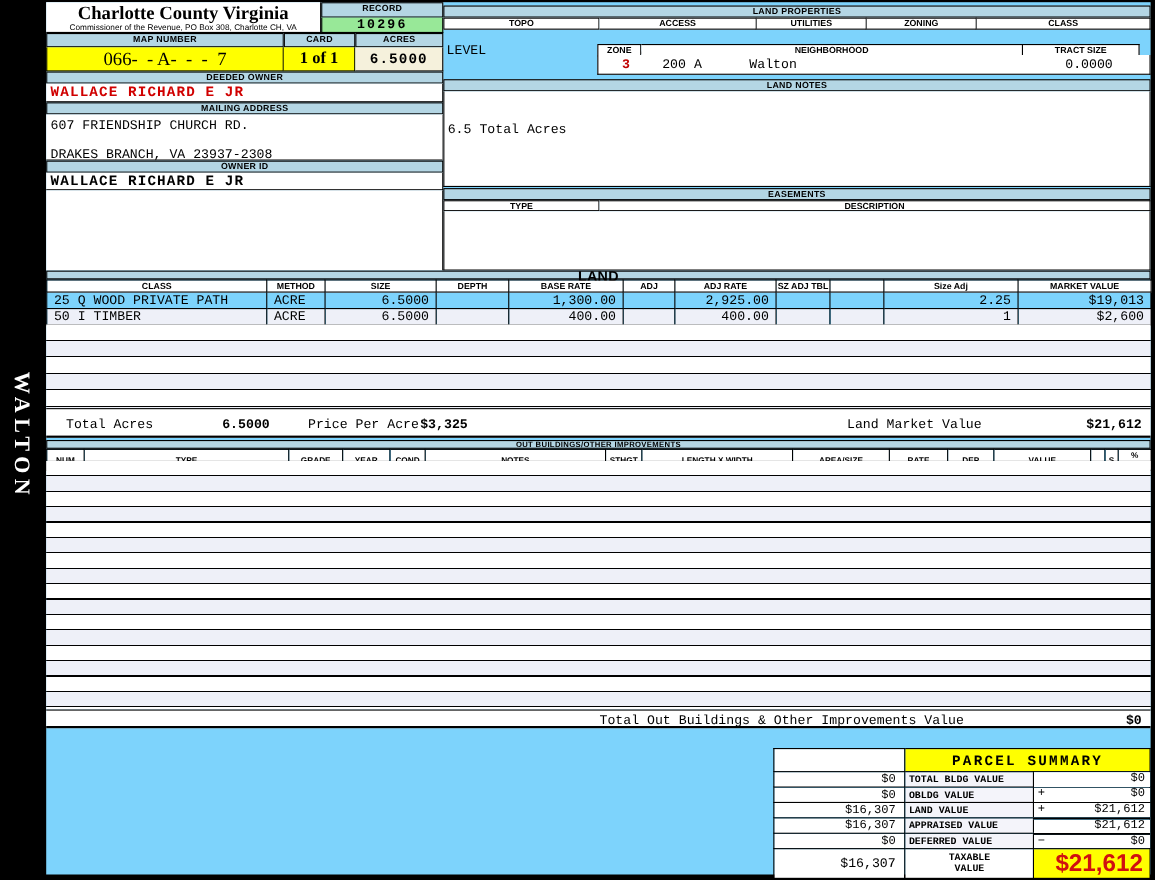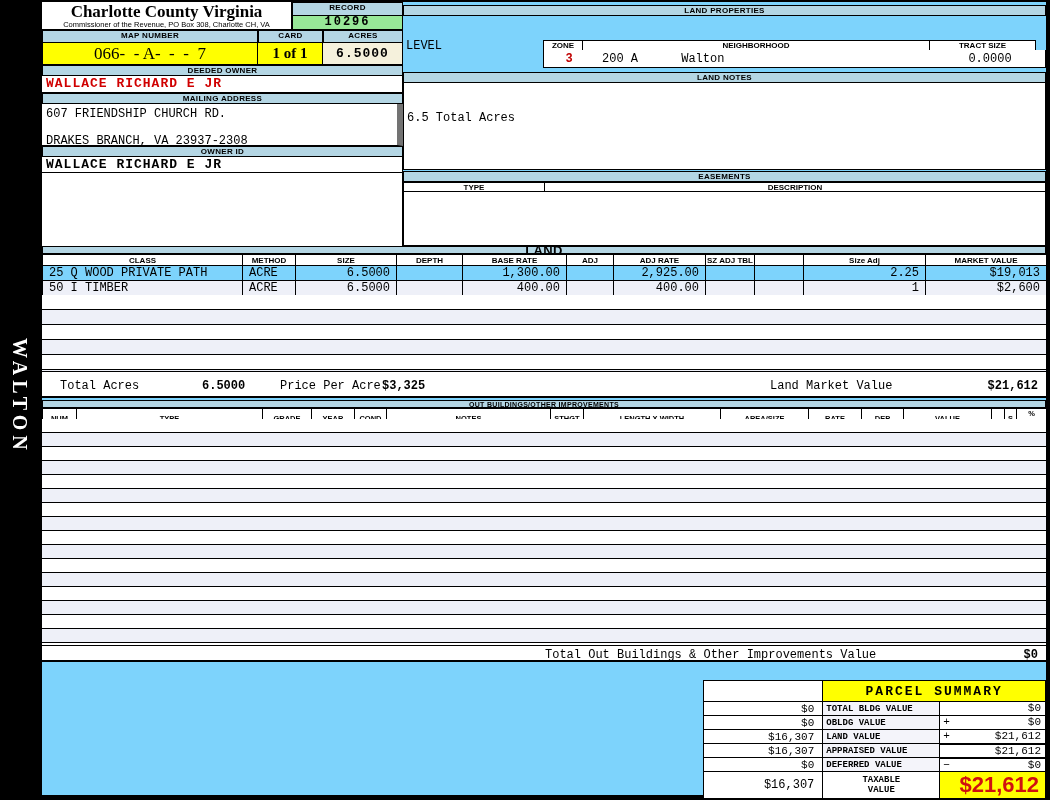--- a/index.html
+++ b/index.html
@@ -23,21 +23,21 @@
   #record-value { left:0; top:14px; width:111px; height:14px; background:#98e898; border:1px solid #000; border-top:none; font:bold 12px "Liberation Mono",monospace; text-align:center; line-height:13px; letter-spacing:2px; }
   .lbl-map { left:0; top:28px; width:216px; height:13px; }
   .lbl-card { left:216px; top:28px; width:65px; height:13px; }
   .lbl-acres { left:281px; top:28px; width:80px; height:13px; }
   .val-map { left:0; top:41px; width:216px; height:22px; background:#ffff00; border:1px solid #000; border-top:none; font:17px "Liberation Serif",serif; text-align:center; line-height:21px; }
   .val-card { left:216px; top:41px; width:65px; height:22px; background:#ffff00; border:1px solid #000; border-top:none; border-left:none; font:bold 15px "Liberation Serif",serif; text-align:center; line-height:21px; }
   .val-acres { left:281px; top:41px; width:80px; height:22px; background:#f5f1dc; border:1px solid #000; border-top:none; border-left:none; font:bold 13px "Liberation Mono",monospace; text-align:center; line-height:21px; letter-spacing:1px; }
   .bar-deeded { left:0; top:63px; width:361px; height:11px; }
   .owner-name { left:0; top:74px; width:361px; height:17px; background:#fff; border-right:1px solid #000; border-bottom:1px solid #000; color:#d00000; font:bold 13px "Liberation Mono",monospace; line-height:16px; padding-left:4px; letter-spacing:1px; }
   .bar-mailing { left:0; top:91px; width:361px; height:11px; }
-  .mail-box { left:0; top:102px; width:361px; height:42px; background:#fff; border-right:6px solid #737373; border-bottom:1px solid #000; font:12px "Liberation Mono",monospace; padding-left:4px; }
+  .mail-box { left:0; top:102px; width:361px; height:42px; background:#fff; border-right:1px solid #737373; border-bottom:1px solid #000; font:12px "Liberation Mono",monospace; padding-left:4px; }
   .mail-line1 { position:absolute; top:3px; left:4px; }
   .mail-line2 { position:absolute; top:30px; left:4px; }
   .bar-ownerid { left:0; top:144px; width:361px; height:11px; }
   .ownerid-val { left:0; top:155px; width:361px; height:16px; background:#fff; border-right:1px solid #000; border-bottom:1px solid #000; font:bold 13px "Liberation Mono",monospace; line-height:15px; padding-left:4px; letter-spacing:1px; }
   .left-empty { left:0; top:171px; width:361px; height:73px; background:#fff; border-right:1px solid #000; }
 
   
   .bar-landprops { left:361px; top:3px; width:643px; height:11px; }
   #lp-headers { left:361px; top:14px; width:643px; height:11px; }
   #lp-values { left:361px; top:25px; width:643px; height:13px; font:12px "Liberation Mono",monospace;margin-top:12px; }
@@ -131,20 +131,27 @@
     <div class="abs bar bar-mailing">MAILING ADDRESS</div>
     <div class="abs mail-box">
       <span class="mail-line1">607 FRIENDSHIP CHURCH RD.</span>
       <span class="mail-line2">DRAKES BRANCH, VA 23937-2308</span>
     </div>
     <div class="abs bar bar-ownerid">OWNER ID</div>
     <div class="abs ownerid-val">WALLACE RICHARD E JR</div>
     <div class="abs left-empty"></div>
 
     <div class="abs bar bar-landprops">LAND PROPERTIES</div>
+    <div class="abs hrow" id="lp-headers">
+      <div class="hcell" style="width:142px">TOPO</div>
+      <div class="hcell" style="width:143px">ACCESS</div>
+      <div class="hcell" style="width:100px">UTILITIES</div>
+      <div class="hcell" style="width:100px">ZONING</div>
+      <div class="hcell" style="width:158px">CLASS</div>
+    </div>
     <div class="abs" id="lp-values">
       <span class="lp-topo">LEVEL</span>
       <span class="lp-access">PRIVATE</span>
       <span class="lp-class">2</span>
     </div>
     <div class="abs hrow" id="zone-table">
       <div class="hcell" style="width:40px">ZONE</div>
       <div class="hcell" style="width:347px">NEIGHBORHOOD</div>
       <div class="hcell" style="width:106px">TRACT SIZE</div>
     </div>

